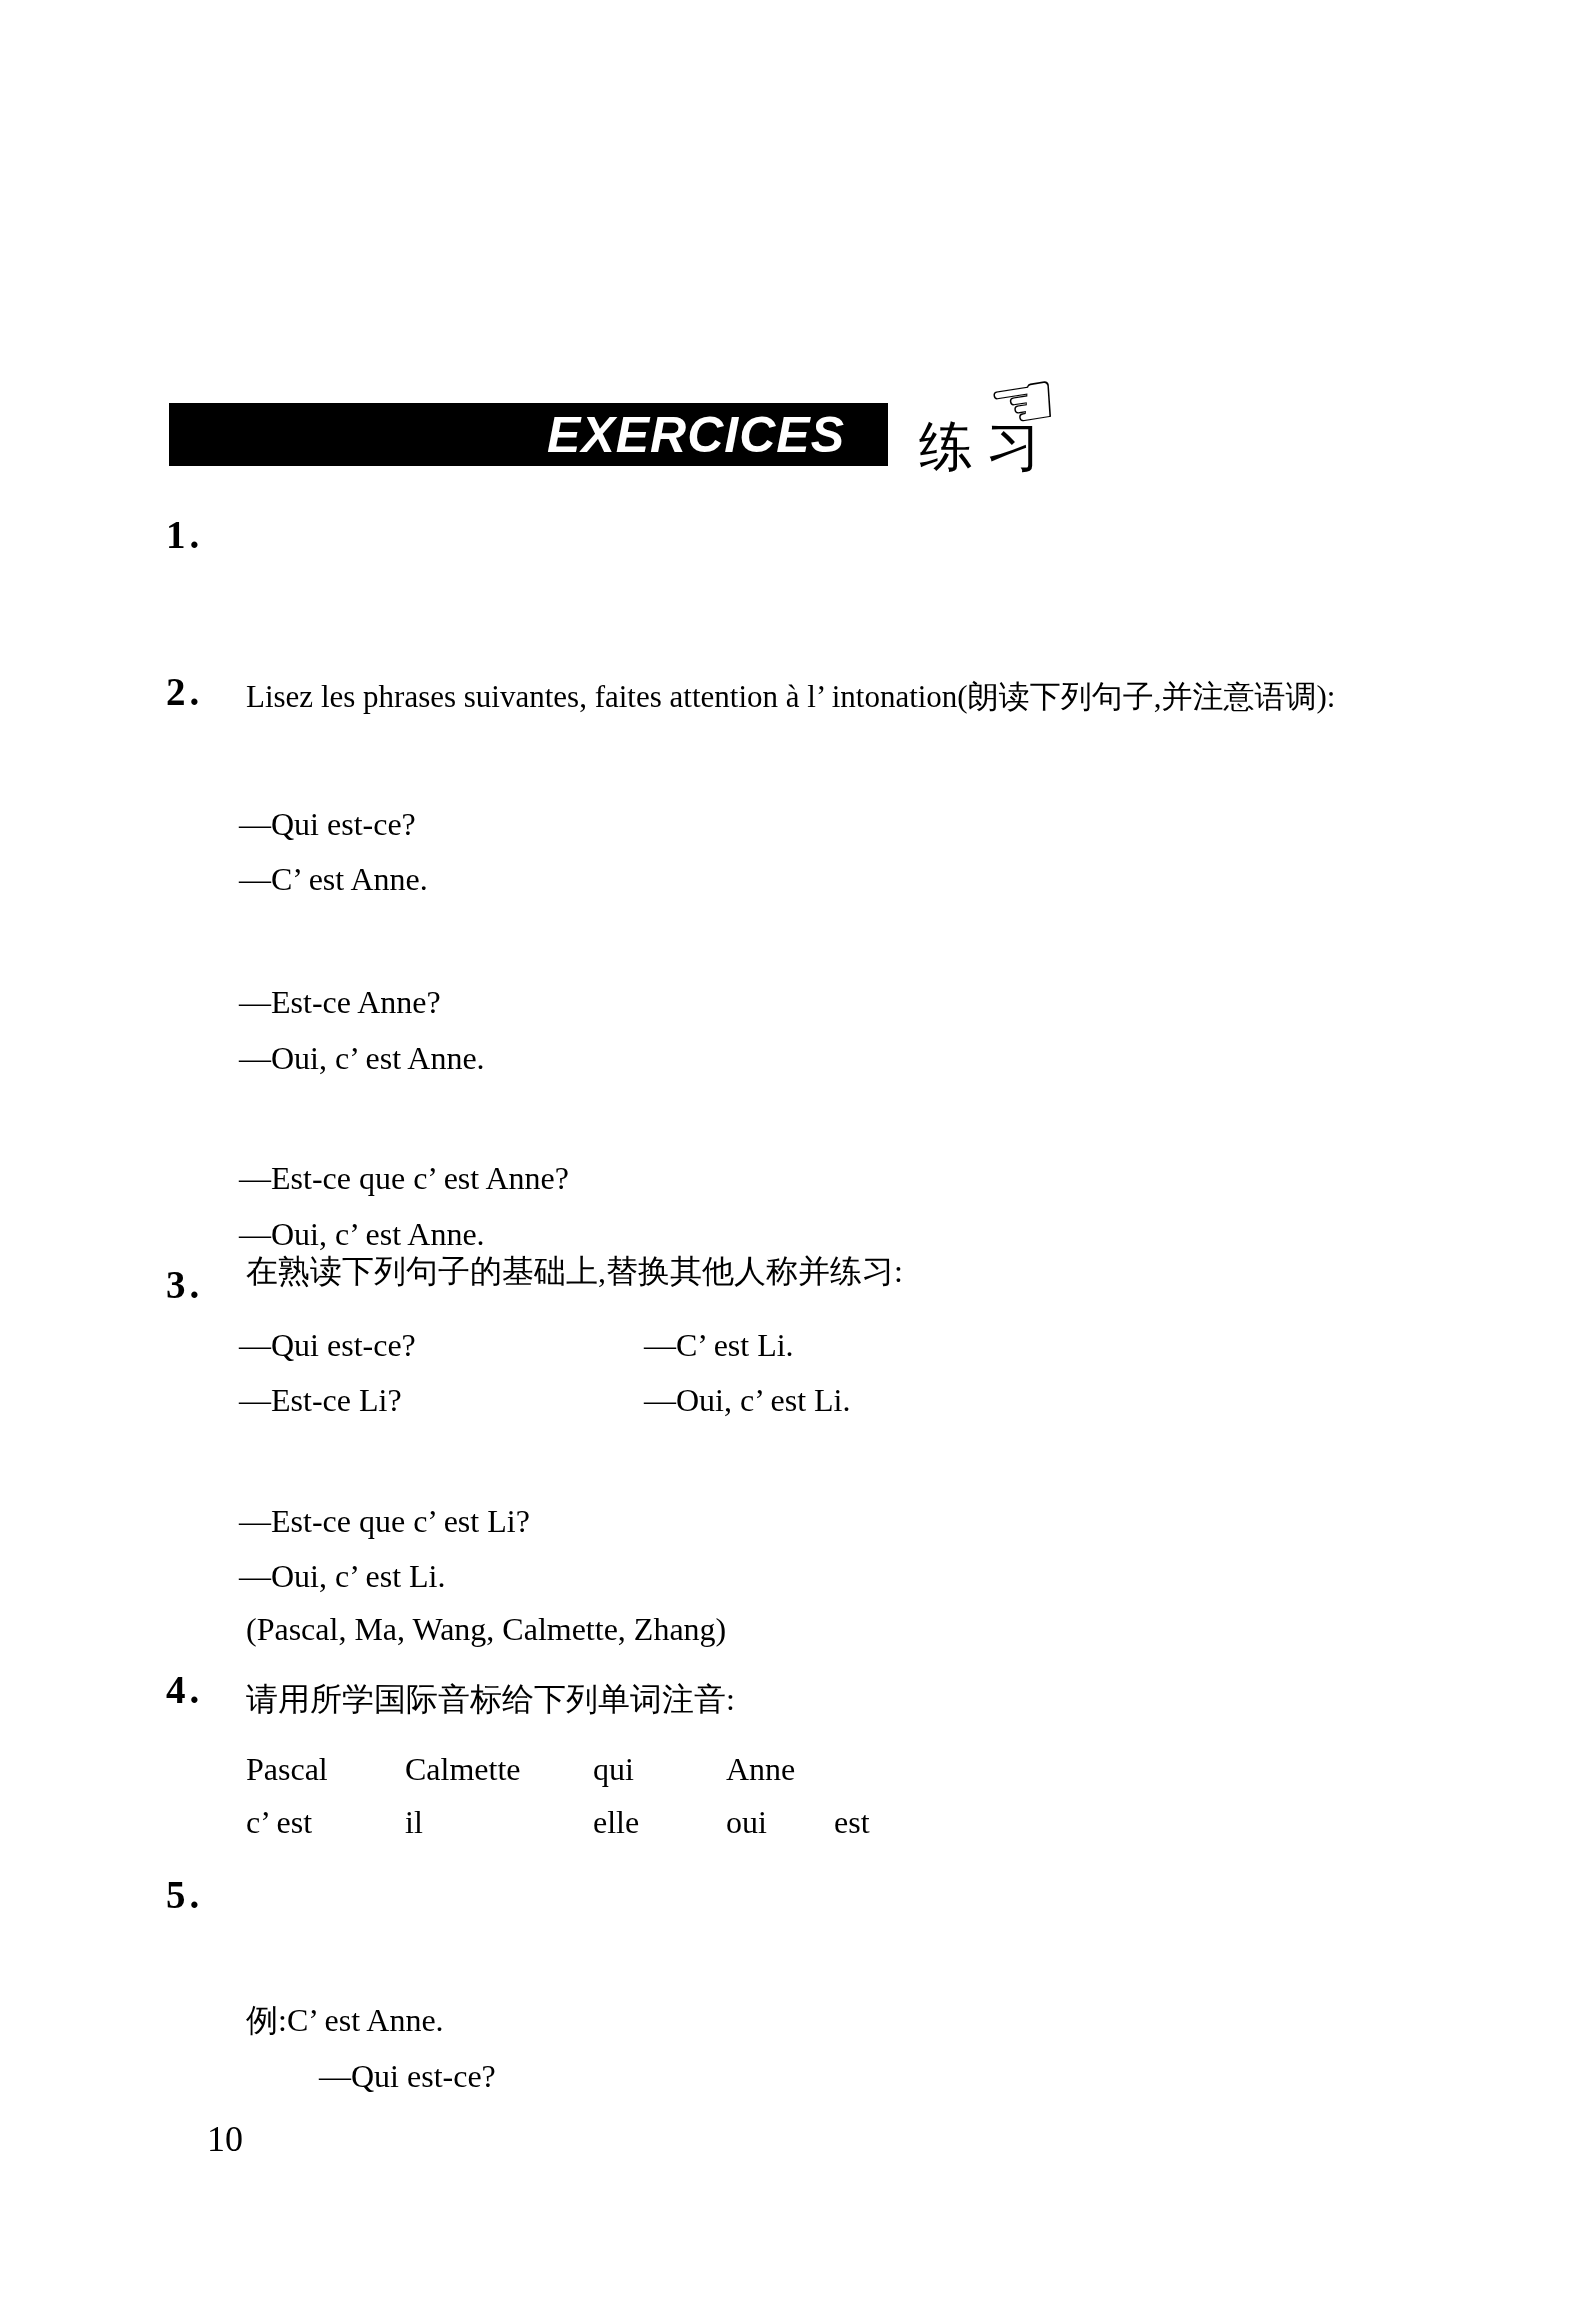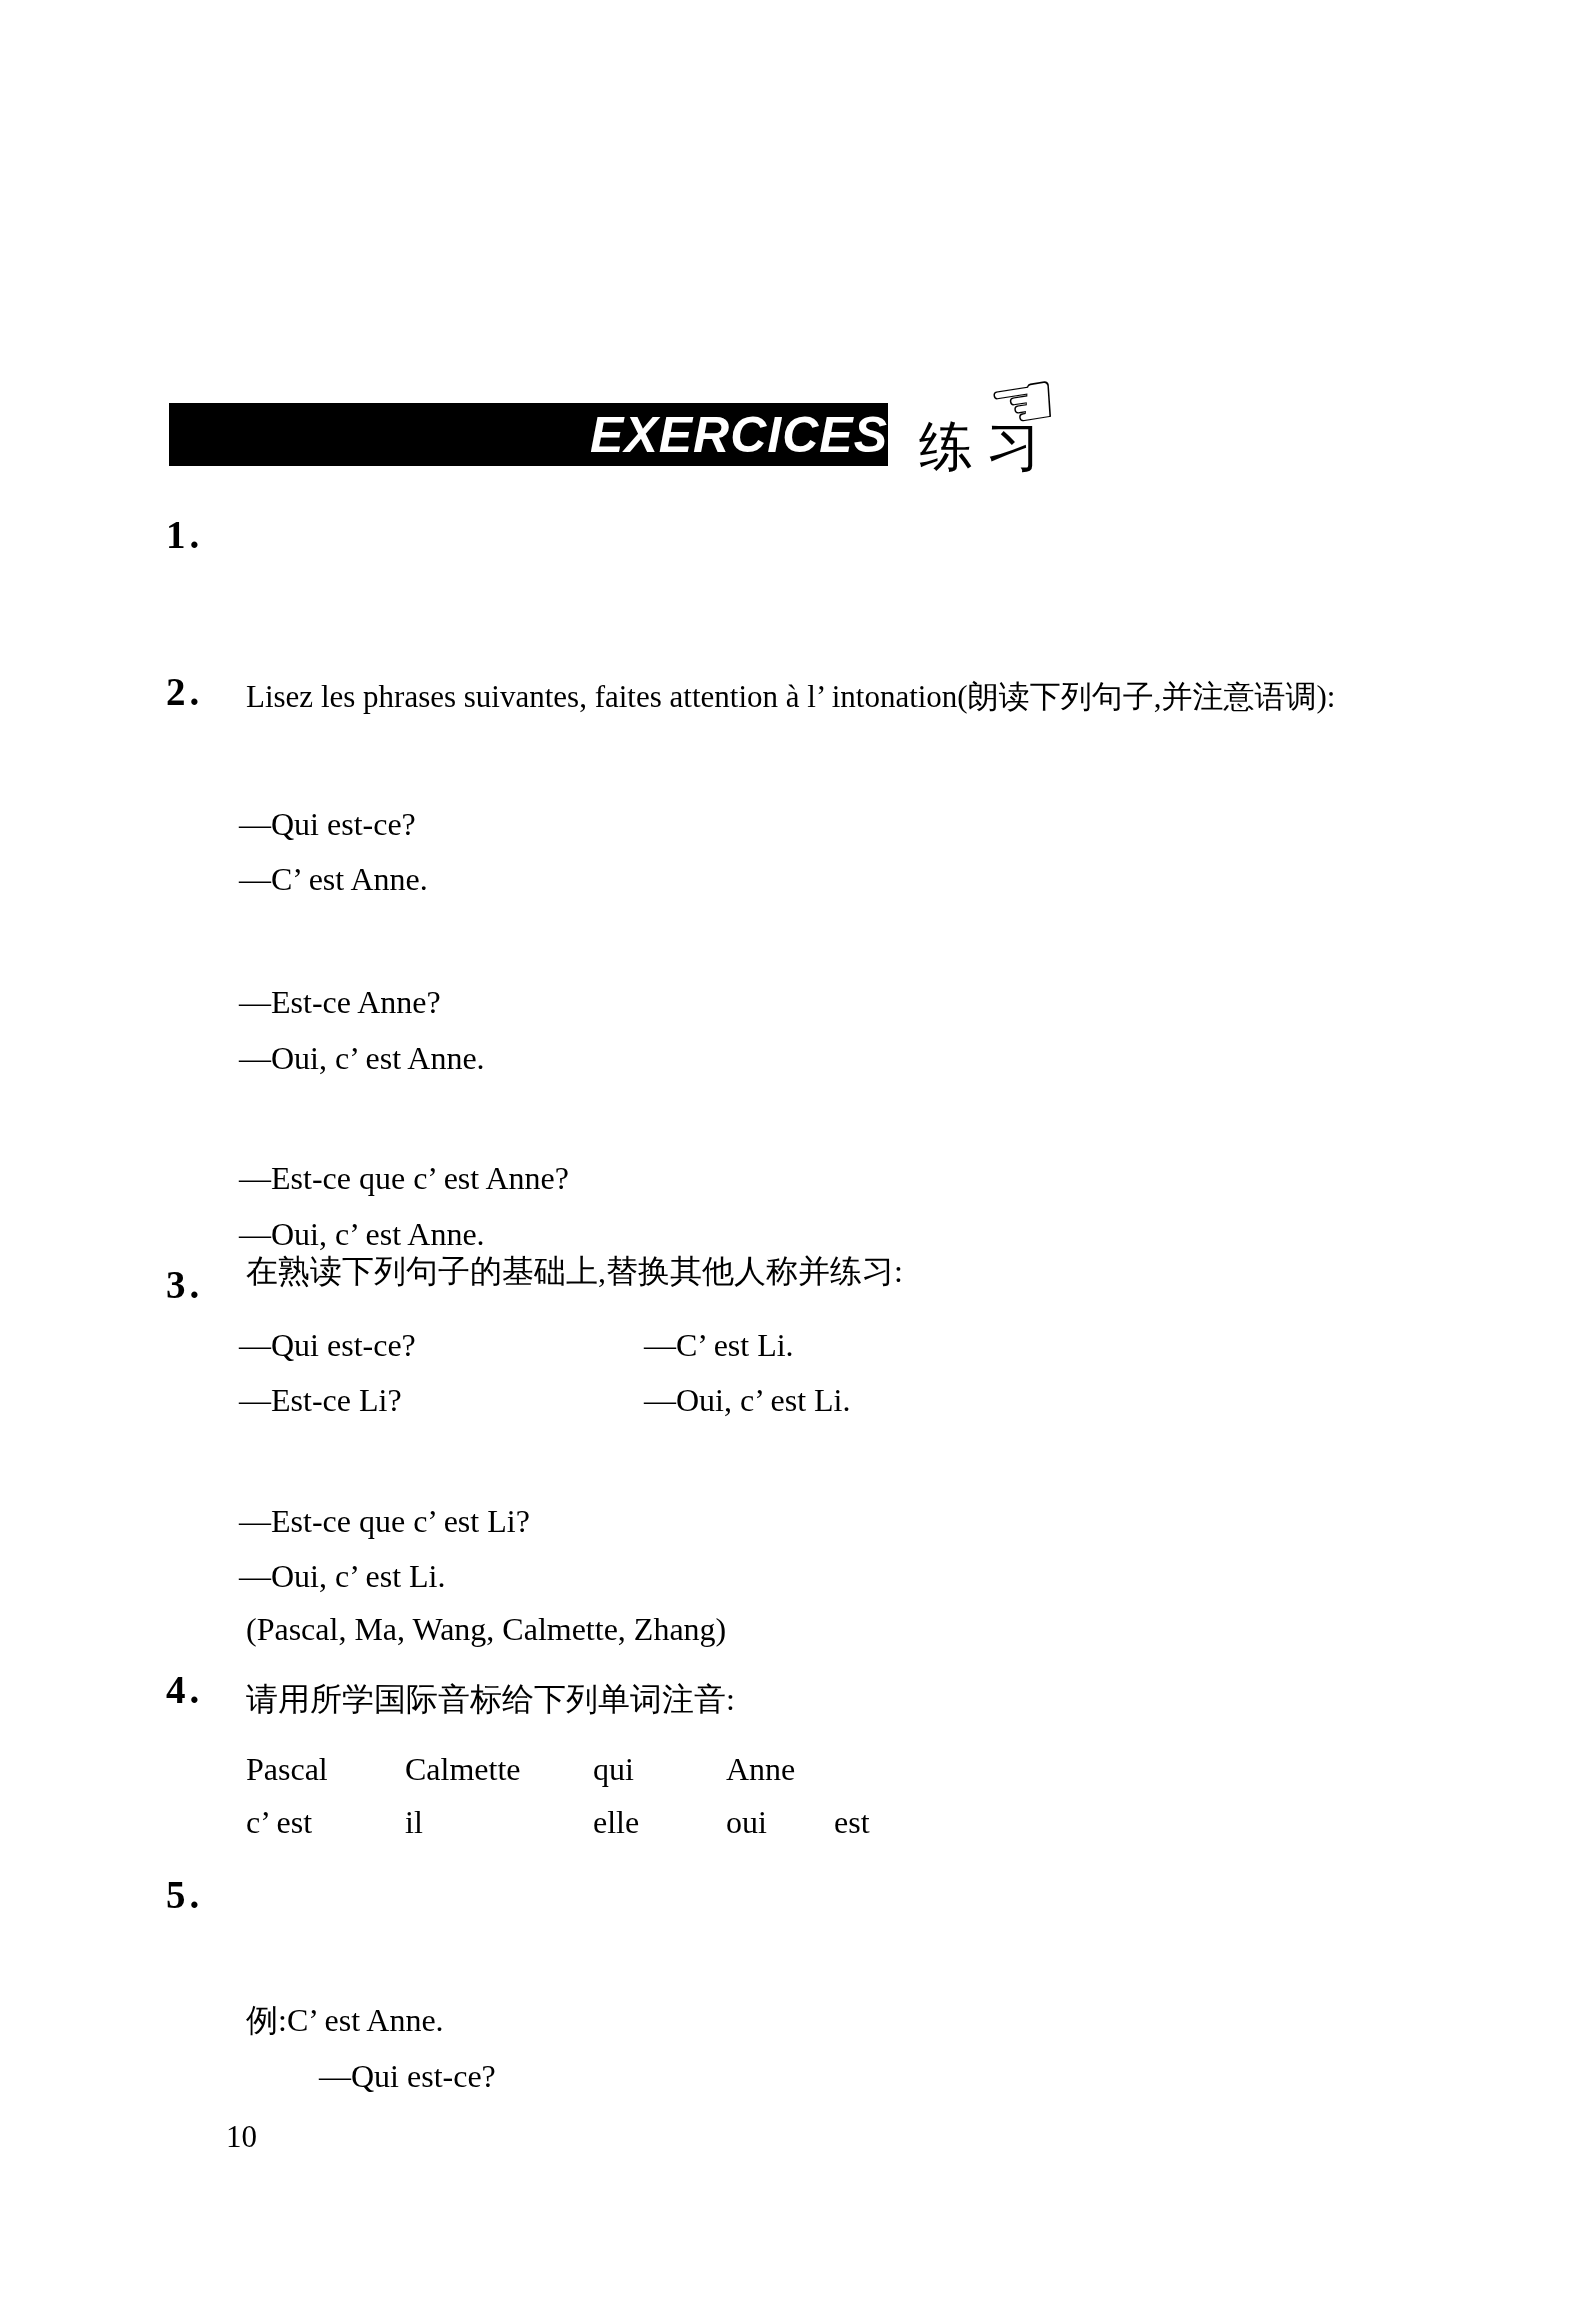--- a/index.html
+++ b/index.html
@@ -13,20 +13,21 @@
     overflow:hidden;
   }
   
   .banner{
     position:absolute;
     left:169px; top:403px;
     width:719px; height:63px;
     background:#000000;
     color:#ffffff;
     display:flex; align-items:center; justify-content:flex-end;
+    padding-right:43px;
     box-sizing:border-box;
     font-family:"Liberation Sans","DejaVu Sans",sans-serif;
     font-style:italic;
     font-weight:bold;
     font-size:50px;
     letter-spacing:1px;
   }
   .lianxi{
     position:absolute;
     left:919px; top:411px;
@@ -70,22 +71,22 @@
   .dlg{left:239px;}
   .col-right{left:644px;}
   .w-c0{left:246px;}
   .w-c1{left:405px;}
   .w-c2{left:593px;}
   .w-c3{left:726px;}
   .w-c4{left:834px;}
   .example-answer{left:319px;}
   .pagenum{
     position:absolute;
-    left:226px; top:2121px;
-    font-size:31px;
+    left:207px; top:2121px;
+    font-size:36px;
     line-height:1;
   }
 </style>
 </head>
 <body>
 
 <div class="page">
 
   <div class="banner">
     <span>EXERCICES</span>

